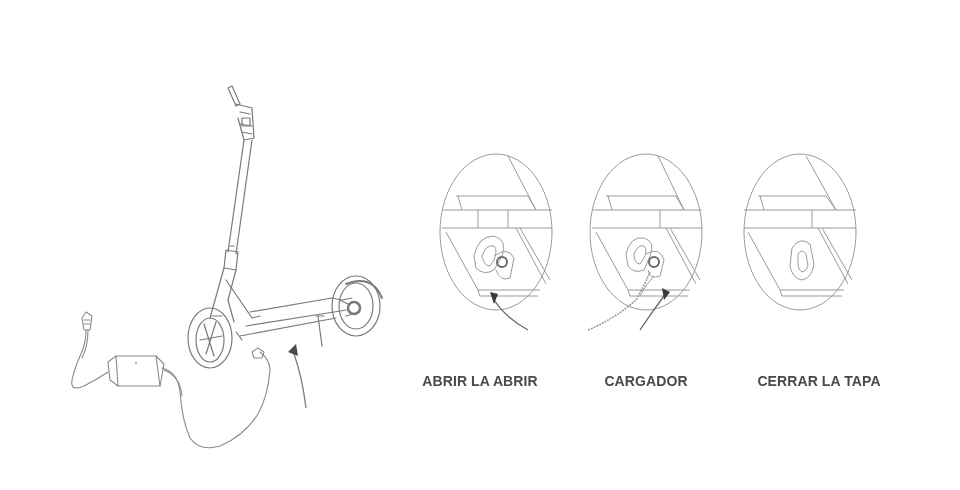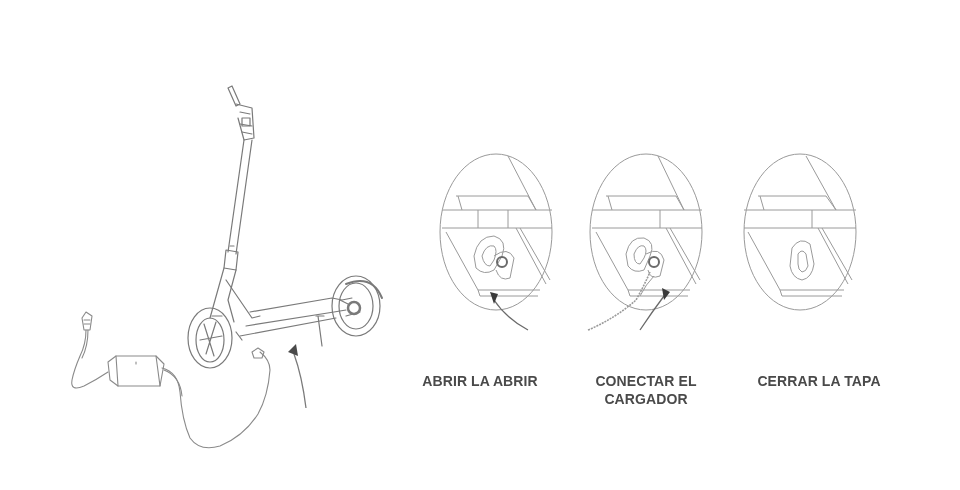--- a/index.html
+++ b/index.html
@@ -124,16 +124,15 @@
     <path d="M748 232 L780 290 L844 290 M818 228 L848 284"></path>
     <path d="M822 228 L852 280"></path>
     <path d="M780 290 L782 296 L842 296"></path>
     <path d="M792 248 Q800 236 810 244 L814 264 Q812 278 802 280 Q792 278 790 266 Z"></path>
     <path d="M798 254 Q802 248 806 254 L808 266 Q806 272 802 272 Q798 270 798 264 Z"></path>
   </g>
 </svg>
 
 <div class="caption cap1">ABRIR LA ABRIR</div>
 <div class="caption cap2">
-  <div>CONECTAR EL</div>
   <div>CARGADOR</div>
 </div>
 <div class="caption cap3">CERRAR LA TAPA</div>
 
 </body></html>

